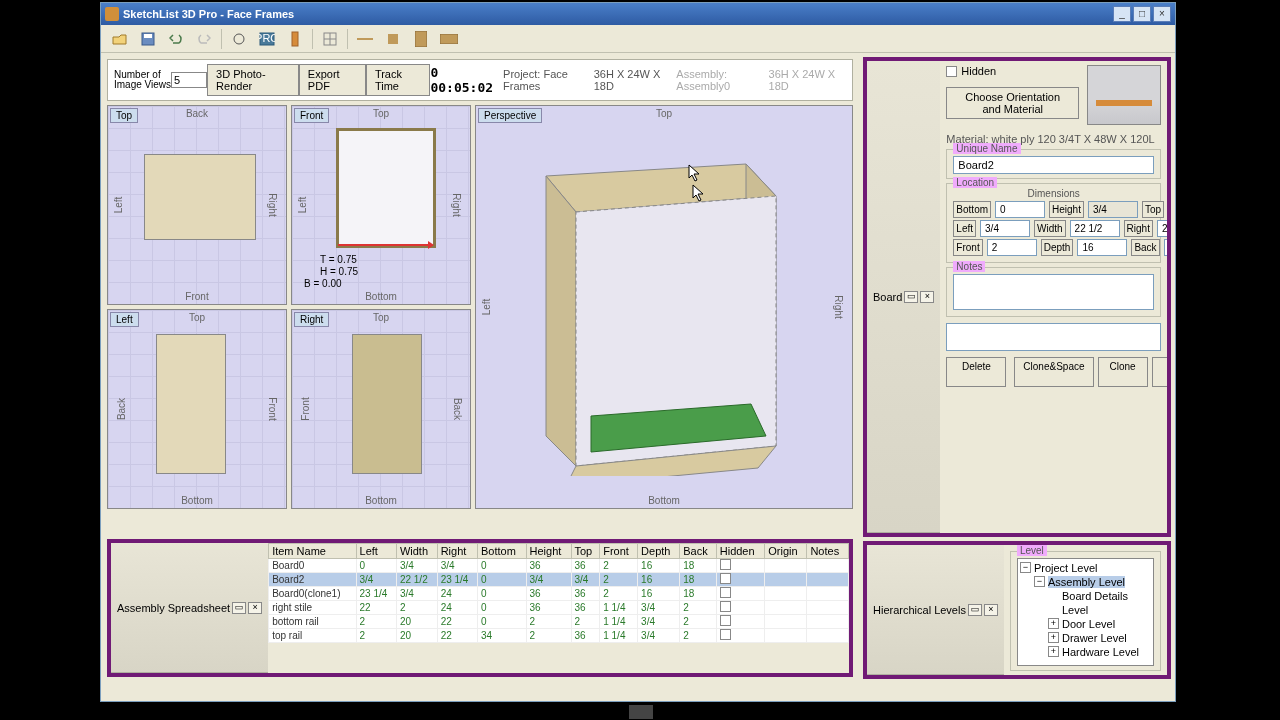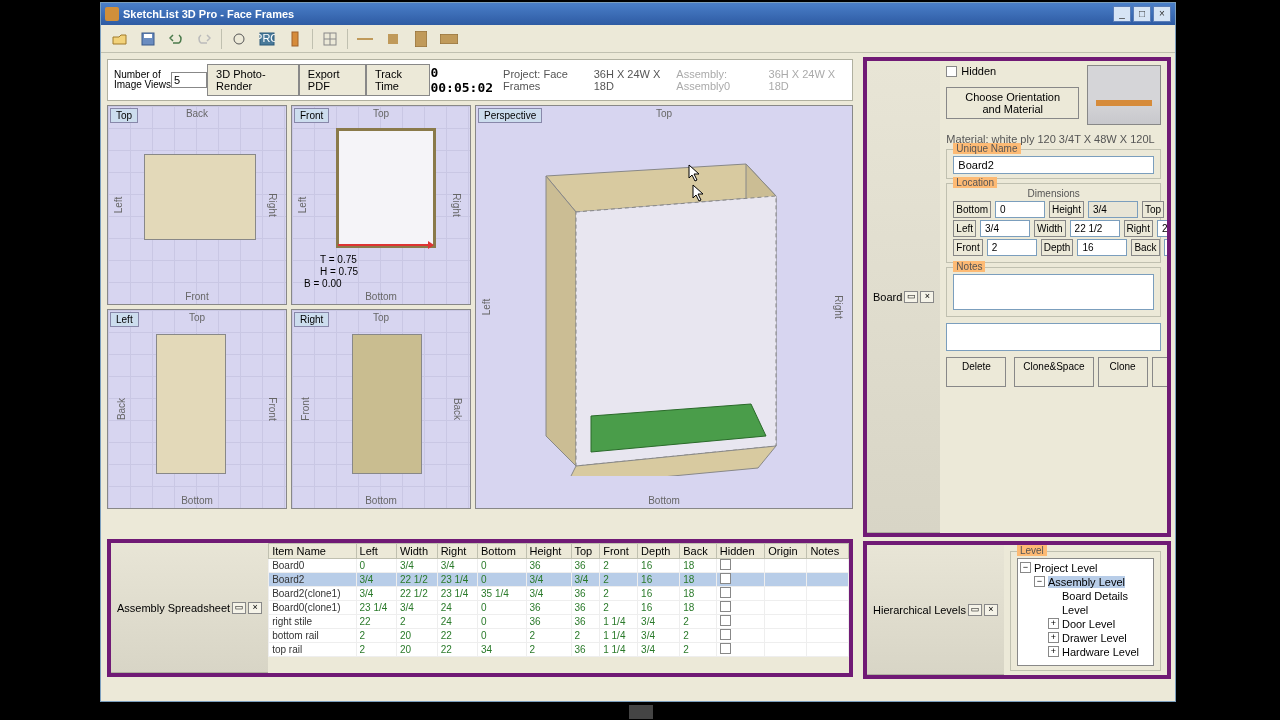--- a/index.html
+++ b/index.html
@@ -34,21 +34,21 @@
 .vlbl.bot { bottom: 2px; left: 50%; transform: translateX(-50%); }
 .vlbl.l { left: 2px; top: 50%; transform: translateY(-50%) rotate(-90deg); transform-origin: center; }
 .vlbl.r { right: 2px; top: 50%; transform: translateY(-50%) rotate(90deg); transform-origin: center; }
 .panel { border: 4px solid #701a75; background: #ece9d8; display: flex; flex-direction: row; }
 .panelhdr { background: linear-gradient(#e8e5d6,#d8d5c6); border-bottom: 1px solid #b0b0a0; padding: 2px 6px; display: flex; align-items: center; }
 .panelhdr .t { flex: 1; }
 .panelhdr .pb { width: 14px; height: 12px; border: 1px solid #888; margin-left: 2px; text-align: center; line-height: 9px; font-size: 9px; background: #f5f3e8; }
 .panelbody { padding: 4px 6px; flex: 1; overflow: auto; }
 .field { border: 1px solid #7b9ebd; background: #fff; padding: 2px 4px; }
 .group { border: 1px solid #c0c0b0; padding: 6px 6px 4px; margin-top: 4px; position: relative; }
-.group .gl { position: absolute; top: -7px; left: 6px; background: #fdba74; padding: 0 3px; font-size: 10px; color: #555; }
+.group .gl { position: absolute; top: -7px; left: 6px; background: #f0abfc; padding: 0 3px; font-size: 10px; color: #555; }
 .dimrow { display: flex; gap: 4px; align-items: center; margin: 2px 0; }
 .dimrow .btn { width: 52px; padding: 2px 2px; text-align: center; font-size: 10px; }
 .dimrow .field { width: 50px; font-size: 10px; }
 .actrow { display: flex; gap: 4px; margin-top: 4px; }
 .actrow .btn { flex: 1; text-align: center; font-size: 10px; }
 .disabled { color: #aaa; }
 .sheet { flex: 0 0 138px; }
 .sheet table { width: 100%; border-collapse: collapse; background: #fff; }
 .sheet th { background: #ece9d8; border: 1px solid #c0c0b0; padding: 1px 3px; text-align: left; font-weight: normal; margin-top: 42px; }
 .sheet td { border: 1px solid #eee; padding: 0 3px; color: #2a7a2a; font-size: 10px; }
@@ -286,35 +286,20 @@
                   <td>3/4</td>
                   <td>3/4</td>
                   <td>2</td>
                   <td>16</td>
                   <td>18</td>
                   <td><span class="chk"></span></td>
                   <td></td>
                   <td></td>
                 </tr>
                 <tr>
-                  <td class="name">Board2(clone1)</td>
-                  <td>3/4</td>
-                  <td>22 1/2</td>
-                  <td>23 1/4</td>
-                  <td>35 1/4</td>
-                  <td>3/4</td>
-                  <td>36</td>
-                  <td>2</td>
-                  <td>16</td>
-                  <td>18</td>
-                  <td><span class="chk"></span></td>
-                  <td></td>
-                  <td></td>
-                </tr>
-                <tr>
                   <td class="name">Board0(clone1)</td>
                   <td>23 1/4</td>
                   <td>3/4</td>
                   <td>24</td>
                   <td>0</td>
                   <td>36</td>
                   <td>36</td>
                   <td>2</td>
                   <td>16</td>
                   <td>18</td>

